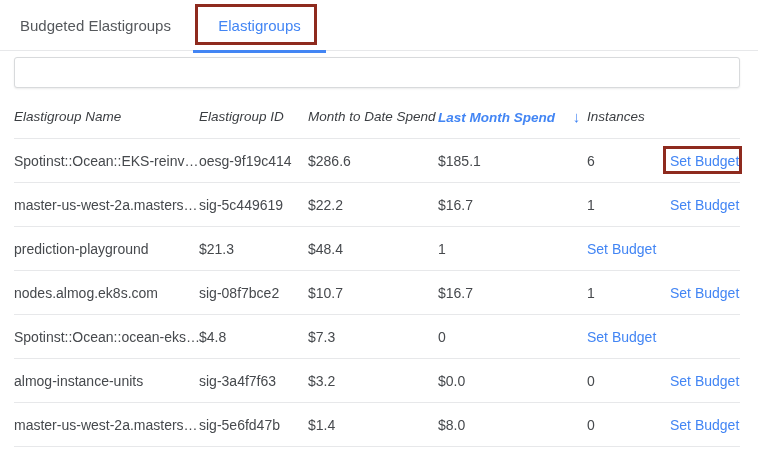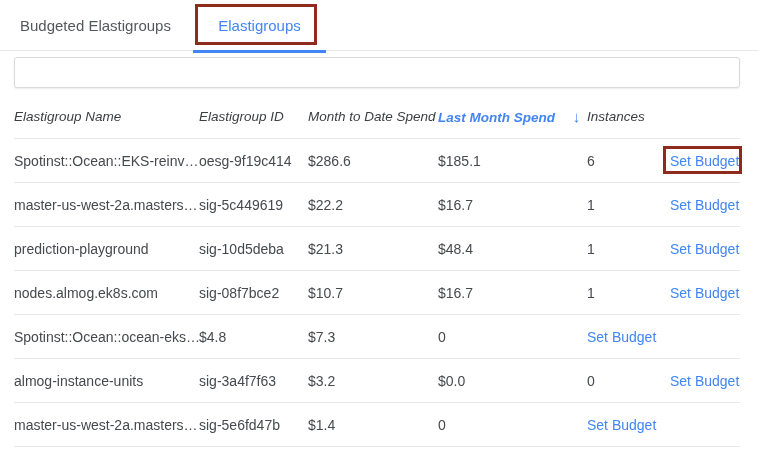--- a/index.html
+++ b/index.html
@@ -128,21 +128,20 @@
       <div class="td">master-us-west-2a.masters…</div>
       <div class="td">sig-5c449619</div>
       <div class="td">$22.2</div>
       <div class="td">$16.7</div>
       <div class="td">1</div>
       <div class="td td-action"><a class="action-link">Set Budget</a></div>
     </div>
 
     <div class="tr row">
       <div class="td">prediction-playground</div>
-      <div class="td">sig-10d5deba</div>
       <div class="td">$21.3</div>
       <div class="td">$48.4</div>
       <div class="td">1</div>
       <div class="td td-action"><a class="action-link">Set Budget</a></div>
     </div>
 
     <div class="tr row">
       <div class="td">nodes.almog.ek8s.com</div>
       <div class="td">sig-08f7bce2</div>
       <div class="td">$10.7</div>
@@ -165,20 +164,21 @@
       <div class="td">$3.2</div>
       <div class="td">$0.0</div>
       <div class="td">0</div>
       <div class="td td-action"><a class="action-link">Set Budget</a></div>
     </div>
 
     <div class="tr row">
       <div class="td">master-us-west-2a.masters…</div>
       <div class="td">sig-5e6fd47b</div>
       <div class="td">$1.4</div>
+      <div class="td">$8.0</div>
       <div class="td">0</div>
       <div class="td td-action"><a class="action-link">Set Budget</a></div>
     </div>
 
   </div>
 
   <div class="annotation-box annotation-tab"></div>
   <div class="annotation-box annotation-action"></div>
 
 </div>

